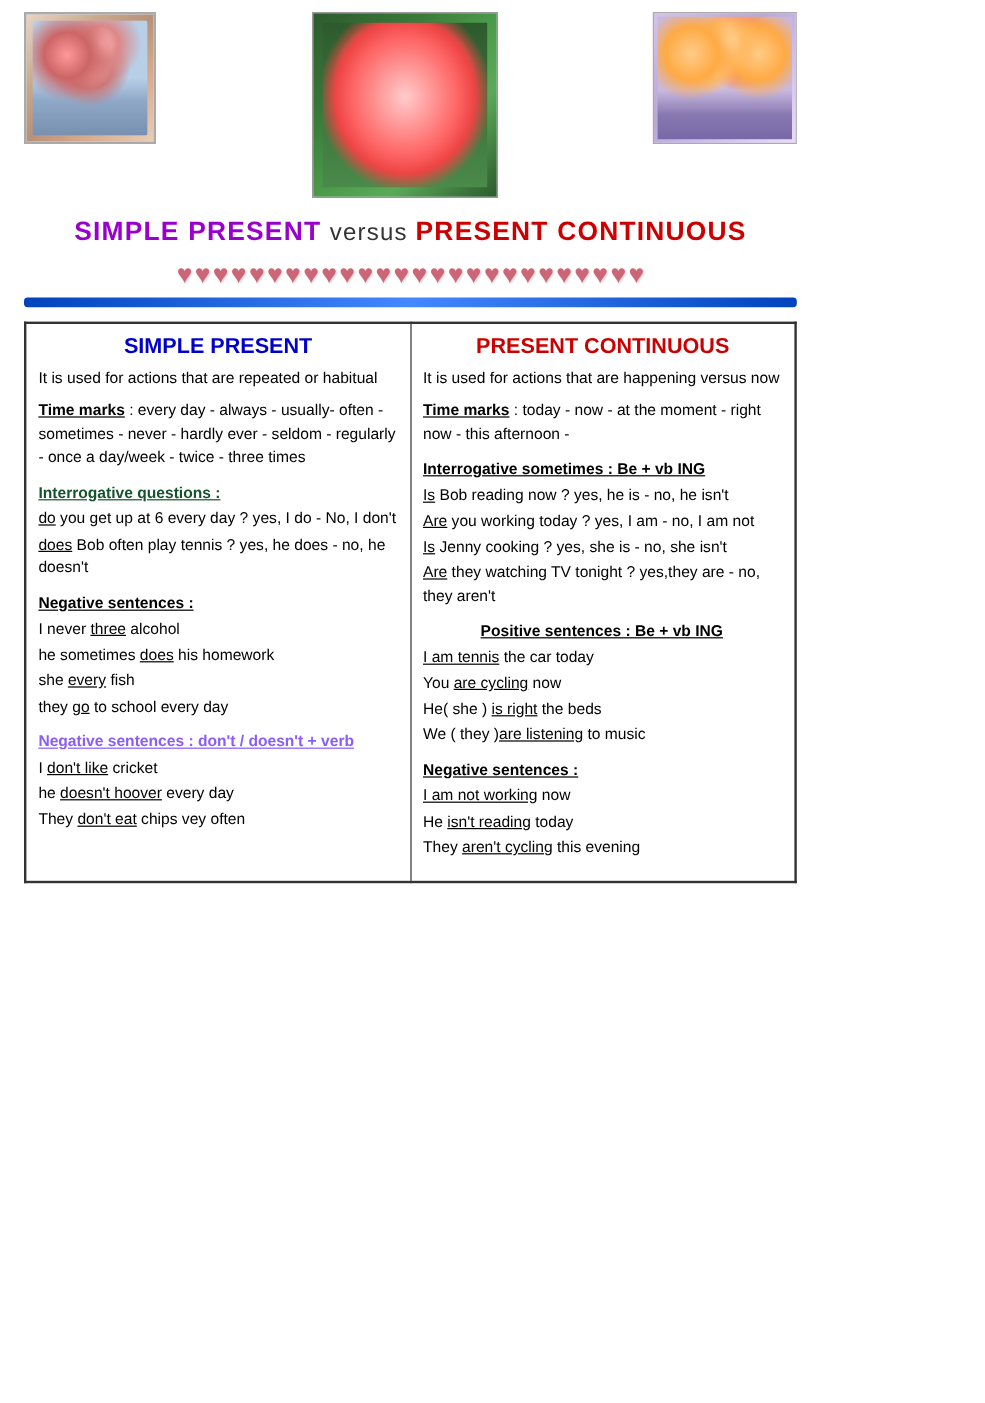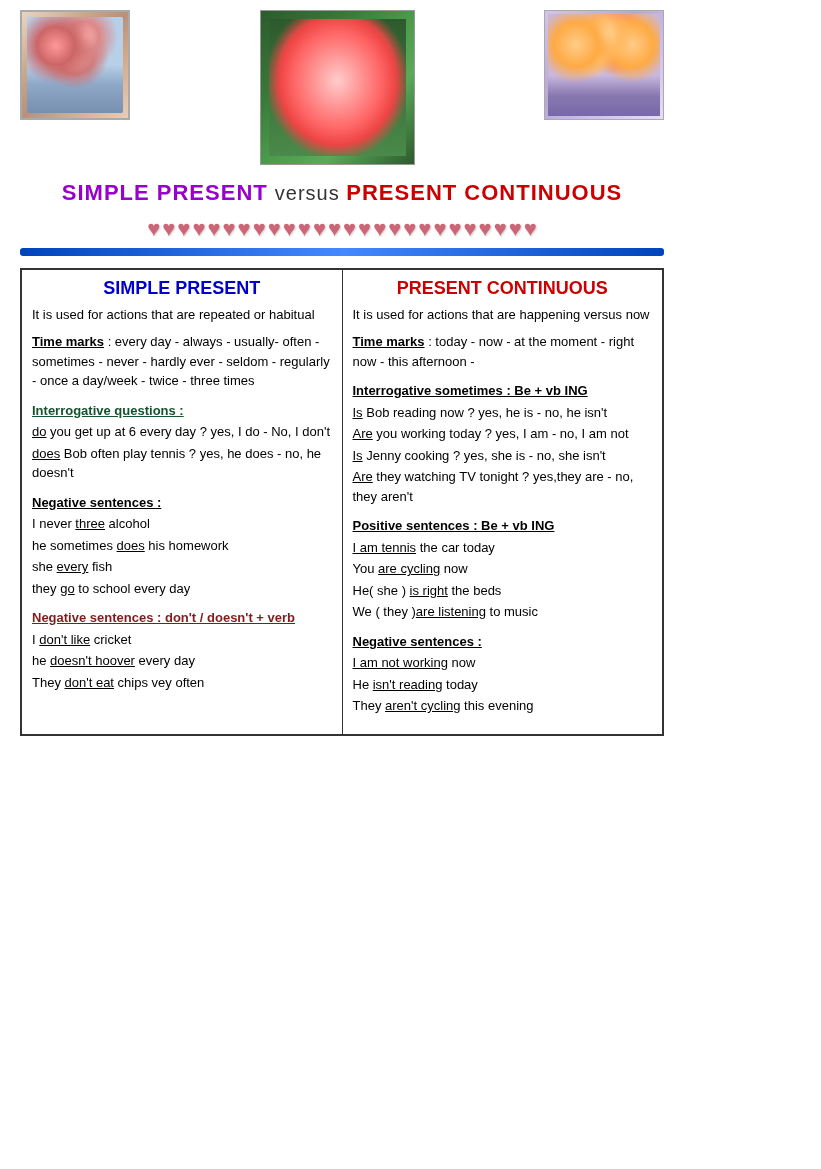--- a/index.html
+++ b/index.html
@@ -161,21 +161,21 @@
 
     .subsection {
       margin-bottom: 10px;
     }
 
     .subsection-title {
       font-weight: bold;
       text-decoration: underline;
       margin-bottom: 8px;
     }
-    .subsection-title-green { color: #7f1d1d; }
+    .subsection-title-green { color: #8b5cf6; }
     .subsection-title-red { color: #14532d; }
     .subsection-title-black { color: #000; }
 
     .subsection p {
       margin: 2px 0;
       line-height: 1.5;
     }
 
     u { text-decoration: underline; }
 
@@ -291,21 +291,21 @@
           </p>
           <p>
             <u>Is</u>  Jenny cooking ? yes, she is - no, she isn't
           </p>
           <p>
             <u>Are</u> they watching TV tonight ? yes,they are - no, they aren't
           </p>
         </div>
 
         <div class="subsection">
-          <p class="subsection-title subsection-title-black" style="text-decoration:underline;">Positive sentences : Be + vb ING</p>
+          <p class="subsection-title subsection-title-black" style="text-decoration:underline;margin-left:48px;">Positive sentences : Be + vb ING</p>
           <p><u>I am tennis</u> the car today</p>
           <p>You <u>are cycling</u> now</p>
           <p>He( she ) <u>is right</u> the beds</p>
           <p>We ( they )<u>are  listening</u> to music</p>
         </div>
 
         <div class="subsection">
           <p class="subsection-title subsection-title-black">Negative sentences :</p>
           <p><u>I am not working</u> now</p>
           <p>He <u>isn't reading</u> today</p>

